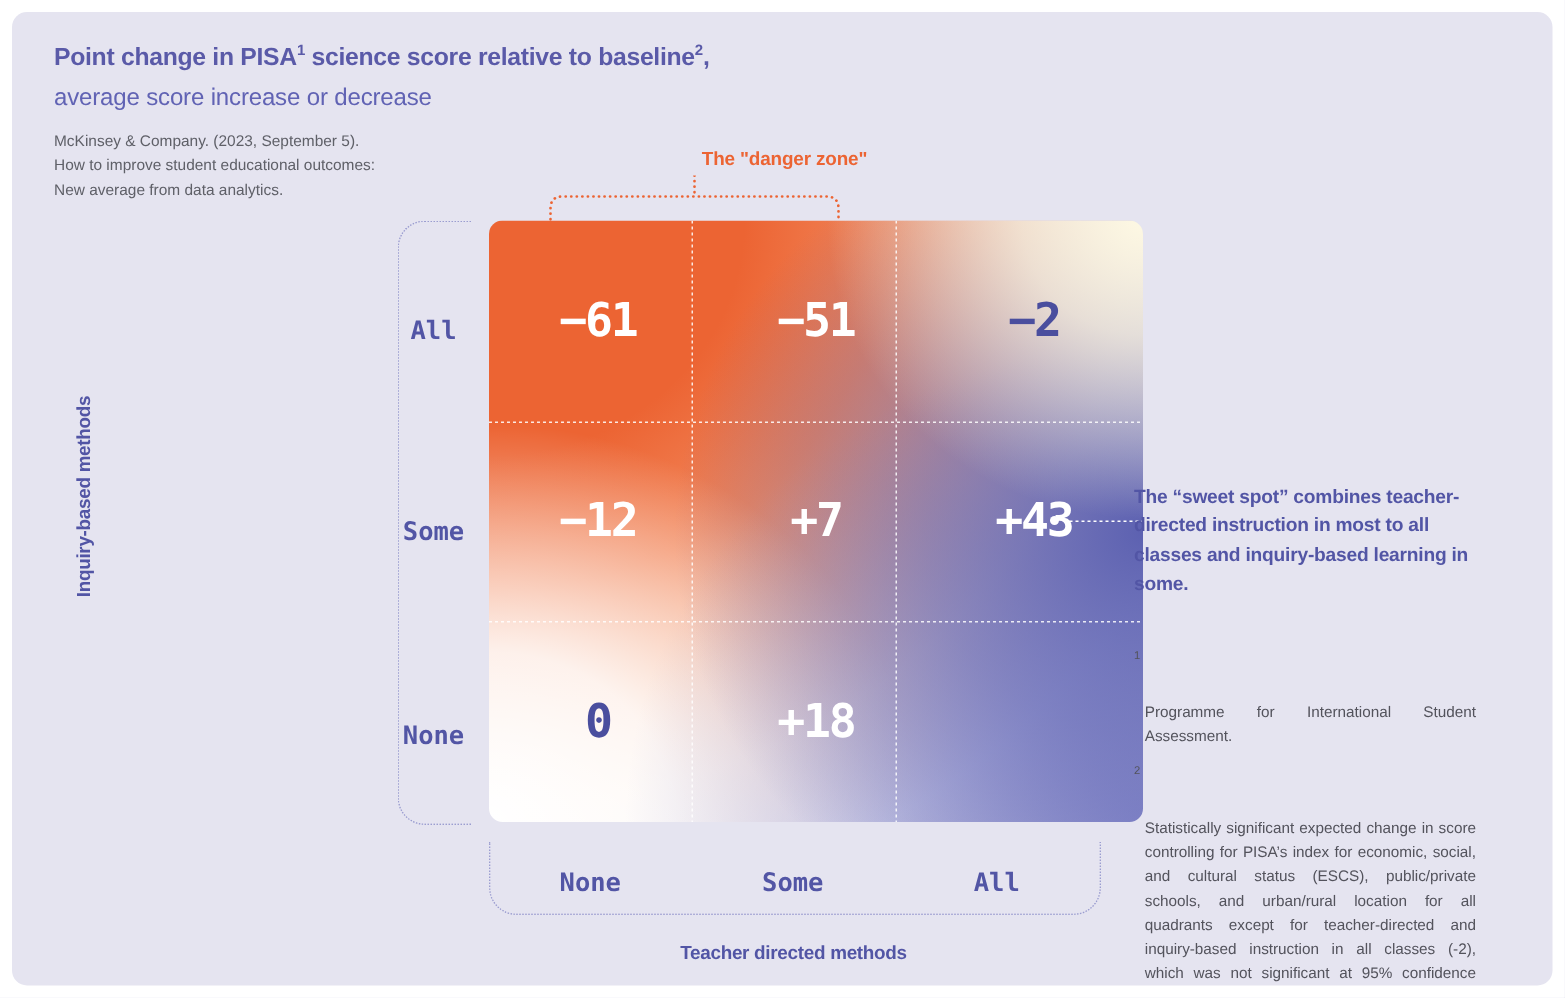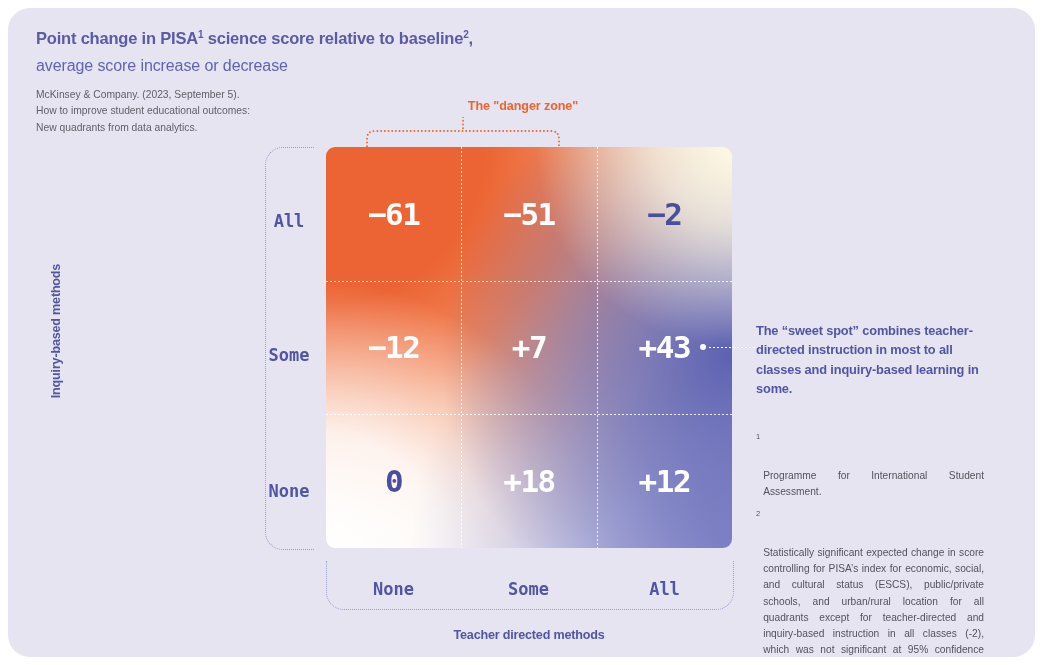--- a/index.html
+++ b/index.html
@@ -15,21 +15,21 @@
   }
 
   
   #card {
     position: absolute;
     left: 8px;
     top: 8px;
     width: 1027px;
     height: 649px;
     background: #E5E4F0;
-    border-radius: 22px;
+    border-radius: 10px;
     overflow: hidden;
   }
 
   
   #header { position: absolute; left: 28px; top: 20px; width: 620px; }
   #title {
     font-size: 16.5px;
     font-weight: bold;
     color: #5A5AA8;
     letter-spacing: -0.2px;
@@ -73,20 +73,21 @@
     height: 50px;
   }
 
   
   #heat-wrap {
     position: absolute;
     left: 318px;
     top: 139px;
     width: 406px;
     height: 401px;
+    padding-left: 30px;
   }
   #heat {
     position: absolute;
     inset: 0;
     border-radius: 9px;
     overflow: hidden;
     background:
       radial-gradient(115% 118% at 100% 0%,   rgba(255,250,228,0.97) 0%, rgba(255,250,228,0.72) 16%, rgba(255,250,228,0.0) 42%),
       radial-gradient(128% 128% at 100% 52%,  rgba(88,93,175,0.96) 0%,  rgba(88,93,175,0.55) 26%, rgba(88,93,175,0.0) 56%),
       radial-gradient(120% 120% at 100% 100%, rgba(138,141,205,0.95) 0%, rgba(138,141,205,0.45) 34%, rgba(138,141,205,0.0) 66%),
@@ -225,21 +226,21 @@
 <div id="card">
 
   <div id="header">
     <div id="title">
       <span>Point change in PISA</span><sup>1</sup><span> science score relative to baseline</span><sup>2</sup><span>,</span>
     </div>
     <div id="subtitle">average score increase or decrease</div>
     <div id="citation">
       <div>McKinsey &amp; Company. (2023, September 5).</div>
       <div>How to improve student educational outcomes:</div>
-      <div>New quadrants from data analytics.</div>
+      <div>New average from data analytics.</div>
     </div>
   </div>
 
   <div id="danger-label">The "danger zone"</div>
   <svg id="danger-bracket" viewBox="0 0 200 50">
     <path d="M4 44 L4 22 Q4 14 12 14 L188 14 Q196 14 196 22 L196 44" fill="none" stroke="#EC6433" stroke-width="1.8" stroke-linecap="round" stroke-dasharray="0.1 3.6"></path>
     <line x1="100" y1="0" x2="100" y2="12" stroke="#EC6433" stroke-width="1.8" stroke-linecap="round" stroke-dasharray="0.1 3.6"></line>
     <circle cx="4" cy="47" r="3.2" fill="#ffffff"></circle>
     <circle cx="196" cy="47" r="3.2" fill="#ffffff"></circle>
   </svg>
@@ -253,21 +254,20 @@
 
       <div id="cells">
         <div class="cell">−61</div>
         <div class="cell">−51</div>
         <div class="cell dark">−2</div>
         <div class="cell">−12</div>
         <div class="cell">+7</div>
         <div class="cell">+43</div>
         <div class="cell dark">0</div>
         <div class="cell">+18</div>
-        <div class="cell">+12</div>
       </div>
     </div>
 
     <div id="ss-dot"></div>
     <div id="ss-line"></div>
   </div>
 
   <div id="y-box" class="axis-box"></div>
   <div class="tick y-tick" style="top:203px">All</div>
   <div class="tick y-tick" style="top:337px">Some</div>

